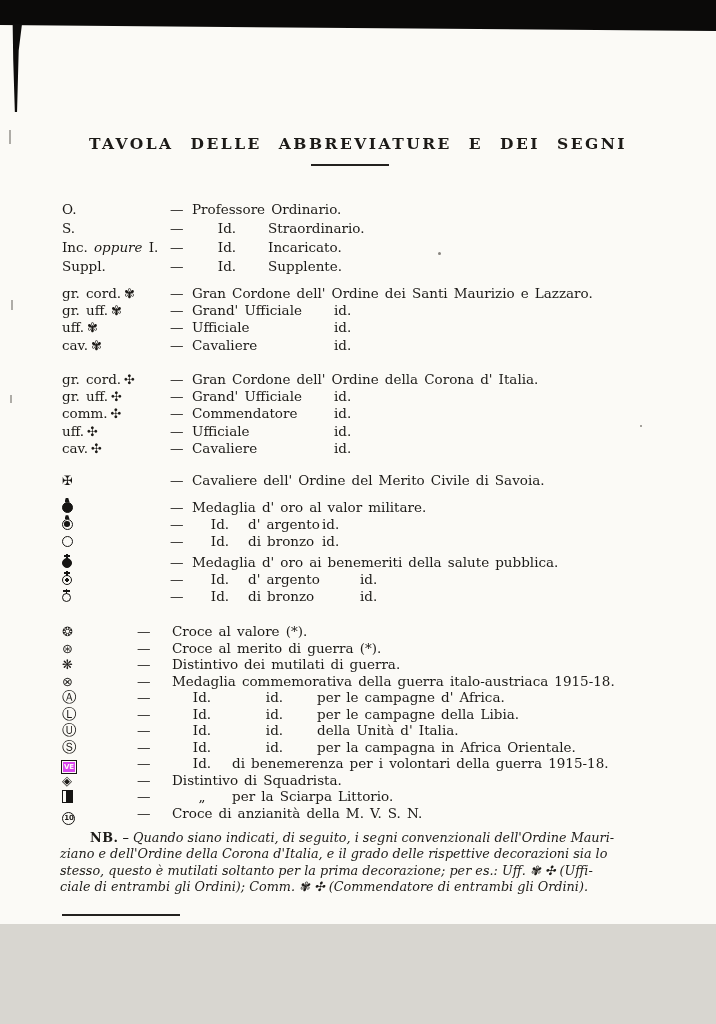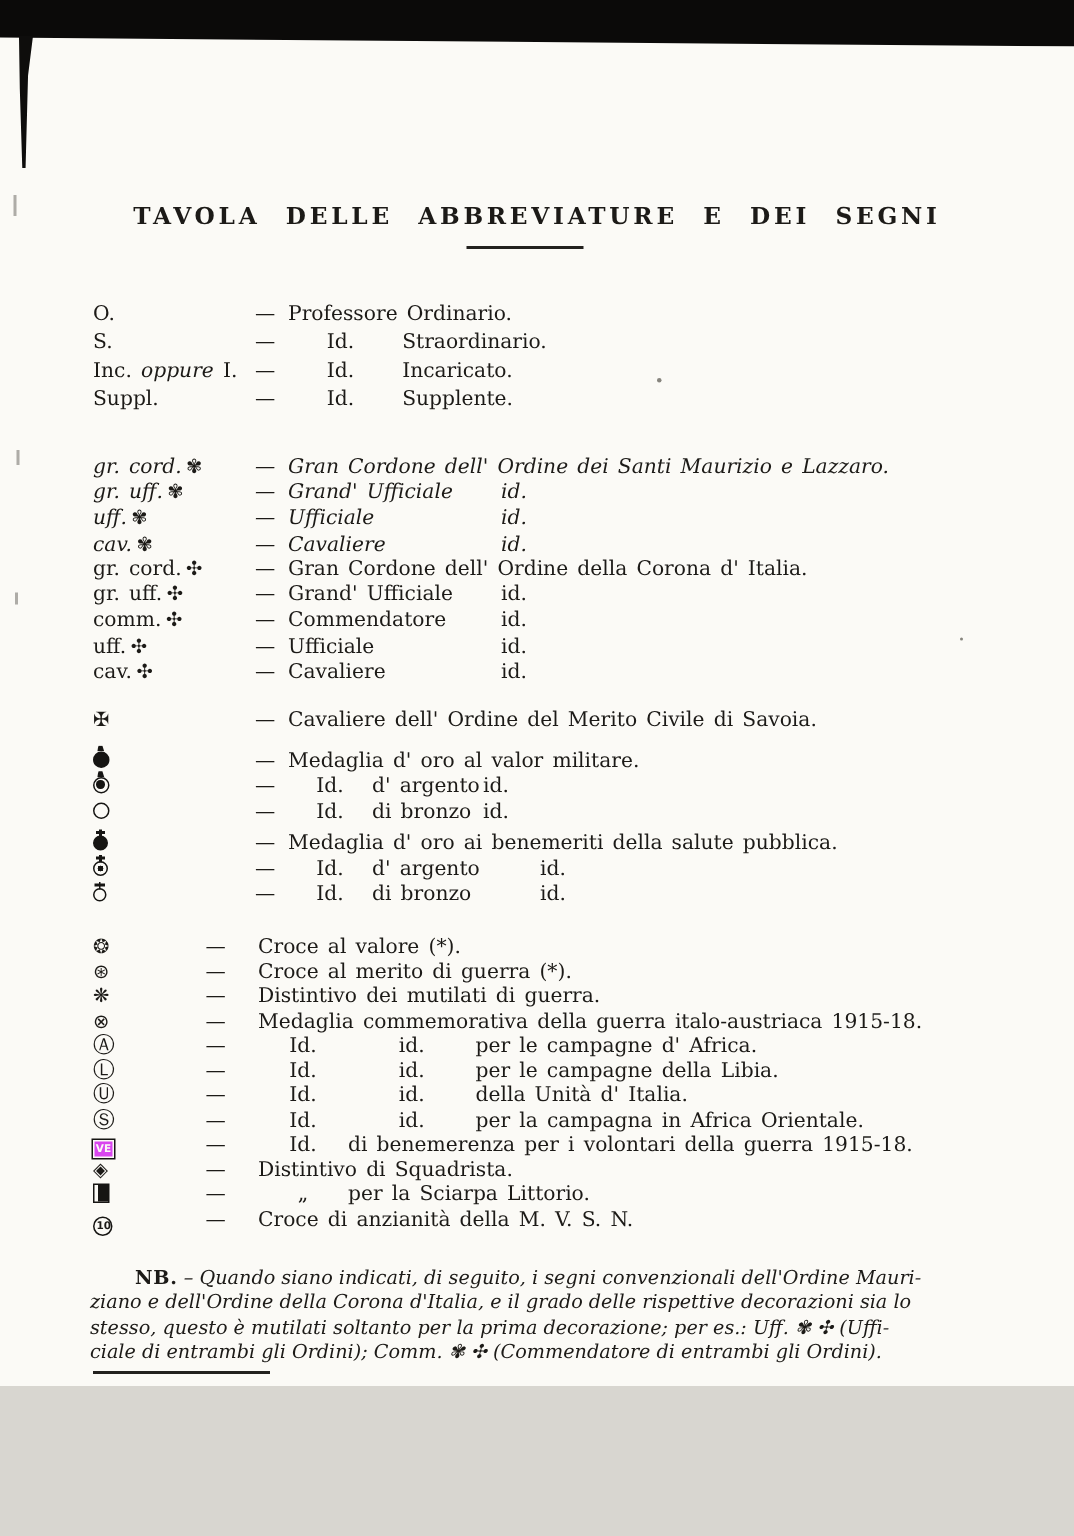--- a/index.html
+++ b/index.html
@@ -67,21 +67,21 @@
   .sym-ve{display:inline-block;width:14px;height:12px;background:#d946ef;color:#fbfaf6;
           font-family:"DejaVu Sans",sans-serif;font-size:7px;font-weight:bold;line-height:12px;
           text-align:center;vertical-align:-1px;box-shadow:inset 0 0 0 1px #fbfaf6, 0 0 0 1px #161513;}
   .sym-litt{display:inline-block;width:11px;height:13px;border:1.2px solid #161513;box-sizing:border-box;
             background:linear-gradient(90deg,#fbfaf6 0 28%,#161513 28% 100%);vertical-align:-2px;}
   .sym-c10{display:inline-block;width:13px;height:13px;border:1.2px solid #161513;border-radius:50%;
            box-sizing:border-box;font-family:"DejaVu Sans",sans-serif;font-size:7px;font-weight:bold;
            line-height:11px;text-align:right;vertical-align:-2px;}
 
   .nb{position:absolute;left:60px;top:830px;width:600px;font-style:italic;font-size:12.8px;line-height:16.3px;}
-  .nb .first{padding-left:30px;margin-top:15px;}
+  .nb .first{padding-left:30px;}
   .nb-label{font-style:normal;font-weight:bold;letter-spacing:.5px;}
   .fn-rule{position:absolute;left:62px;top:914px;width:118px;height:2px;background:#23211e;}
   .footnote{position:absolute;left:95px;top:926px;font-size:13px;word-spacing:2px;}
 </style>
 </head>
 <body>
 
 <div class="page">
 
   <div class="topband"></div>
@@ -104,21 +104,21 @@
       <span class="ca">S.</span><span class="cd">—</span><span class="a1 ctr">Id.</span> <span>Straordinario.</span>
     </div>
     <div class="row">
       <span class="ca"><span>Inc. </span><i>oppure</i><span> I.</span></span><span class="cd">—</span><span class="a1 ctr">Id.</span> <span>Incaricato.</span>
     </div>
     <div class="row">
       <span class="ca">Suppl.</span><span class="cd">—</span><span class="a1 ctr">Id.</span> <span>Supplente.</span>
     </div>
   </section>
 
-  <section class="sec sec-b" style="top:303px;font-style:italic;">
+  <section class="sec sec-b" style="top:285px;">
     <div class="row">
       <span class="ca"><span>gr. cord.</span><span class="sym">✾</span></span><span class="cd">—</span><span>Gran Cordone dell' Ordine dei Santi Maurizio e Lazzaro.</span>
     </div>
     <div class="row">
       <span class="ca"><span>gr. uff.</span><span class="sym">✾</span></span><span class="cd">—</span><span class="b1">Grand' Ufficiale</span><span>id.</span>
     </div>
     <div class="row">
       <span class="ca"><span>uff.</span><span class="sym">✾</span></span><span class="cd">—</span><span class="b1">Ufficiale</span><span>id.</span>
     </div>
     <div class="row">

